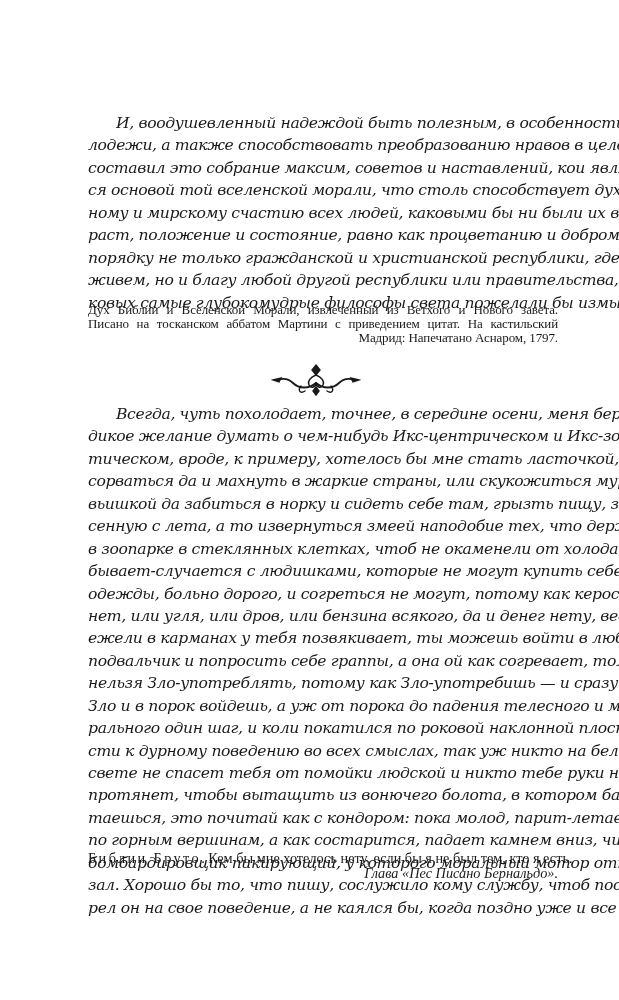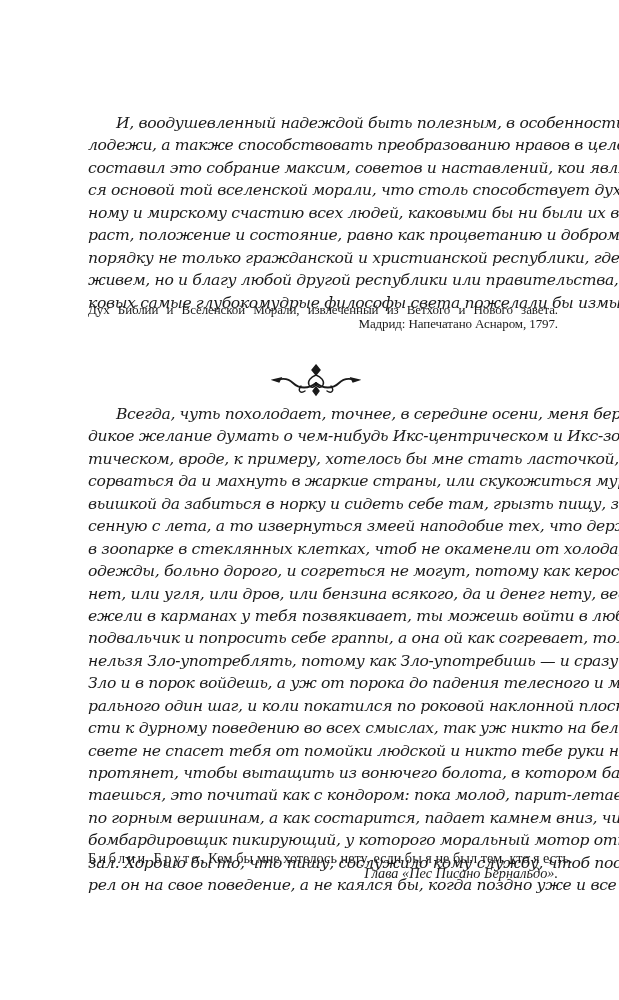--- a/index.html
+++ b/index.html
@@ -47,20 +47,21 @@
     <span class="line">ся основой той вселенской морали, что столь способствует духов-</span>
     <span class="line">ному и мирскому счастию всех людей, каковыми бы ни были их воз-</span>
     <span class="line">раст, положение и состояние, равно как процветанию и доброму</span>
     <span class="line">порядку не только гражданской и христианской республики, где мы</span>
     <span class="line">живем, но и благу любой другой республики или правительства, ка-</span>
     <span class="line">ковых самые глубокомудрые философы света пожелали бы измыс-</span>
   </div>
 
   <div class="col" id="source">
     <span class="src">Дух Библии и Вселенской Морали, извлеченный  из Ветхого и Нового завета.</span>
+    <span class="src">Писано на тосканском аббатом Мартини с приведением цитат. На кастильский</span>
     <span class="src right">Мадрид: Напечатано Аснаром, 1797.</span>
   </div>
 
   <div id="ornament">
     <svg width="90" height="34" viewBox="0 0 90 34" xmlns="http://www.w3.org/2000/svg">
       <g fill="none" stroke="#1a1a1a" stroke-width="1.4" stroke-linecap="round">
         <path d="M45 2 L49 7 L45 12 L41 7 Z" fill="#1a1a1a"></path>
         <path d="M45 12 C40 14 36 18 38 22 C40 26 45 24 45 20"></path>
         <path d="M45 12 C50 14 54 18 52 22 C50 26 45 24 45 20"></path>
         <path d="M45 20 C38 26 28 26 22 20 C18 16 12 15 6 17" stroke-width="1.8"></path>
@@ -75,20 +76,21 @@
   </div>
 
   <div class="col" id="para2">
     <span class="line indent">Всегда, чуть похолодает, точнее, в середине осени, меня берет</span>
     <span class="line">дикое желание думать о чем-нибудь Икс-центрическом и Икс-зо-</span>
     <span class="line">тическом, вроде, к примеру, хотелось бы мне стать ласточкой, чтоб</span>
     <span class="line">сорваться да и махнуть в жаркие страны, или скукожиться мура-</span>
     <span class="line">вьишкой да забиться в норку и сидеть себе там, грызть пищу, запа-</span>
     <span class="line">сенную с лета, а то извернуться змеей наподобие тех, что держат</span>
     <span class="line">в зоопарке в стеклянных клетках, чтоб не окаменели от холода, как</span>
+    <span class="line">бывает-случается с людишками, которые не могут купить себе</span>
     <span class="line">одежды, больно дорого, и согреться не могут, потому как керосина</span>
     <span class="line">нет, или угля, или дров, или бензина всякого, да и денег нету, ведь</span>
     <span class="line">ежели в карманах у тебя позвякивает, ты можешь войти в любой</span>
     <span class="line">подвальчик и попросить себе граппы, а она ой как согревает, только</span>
     <span class="line">нельзя Зло-употреблять, потому как Зло-употребишь — и сразу во</span>
     <span class="line">Зло и в порок войдешь, а уж от порока до падения телесного и мо-</span>
     <span class="line">рального один шаг, и коли покатился по роковой наклонной плоско-</span>
     <span class="line">сти к дурному поведению во всех смыслах, так уж никто на белом</span>
     <span class="line">свете не спасет тебя от помойки людской и никто тебе руки не</span>
     <span class="line">протянет, чтобы вытащить из вонючего болота, в котором барах-</span>

